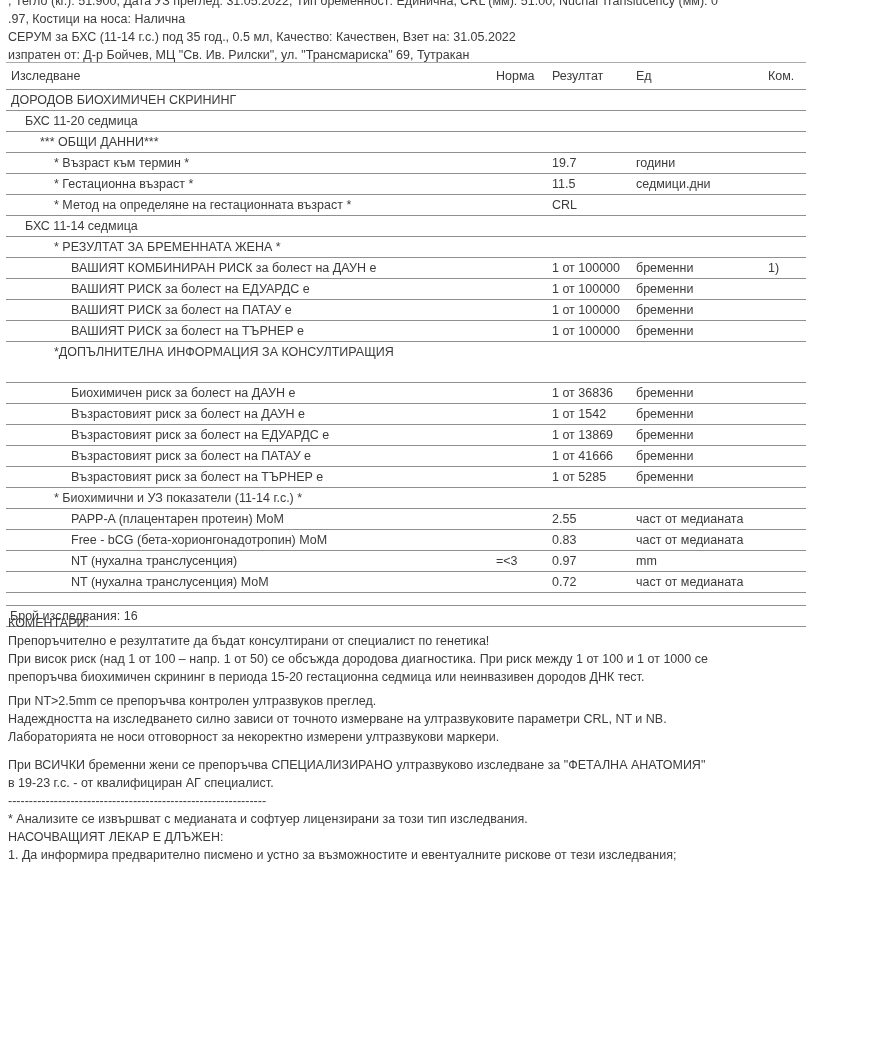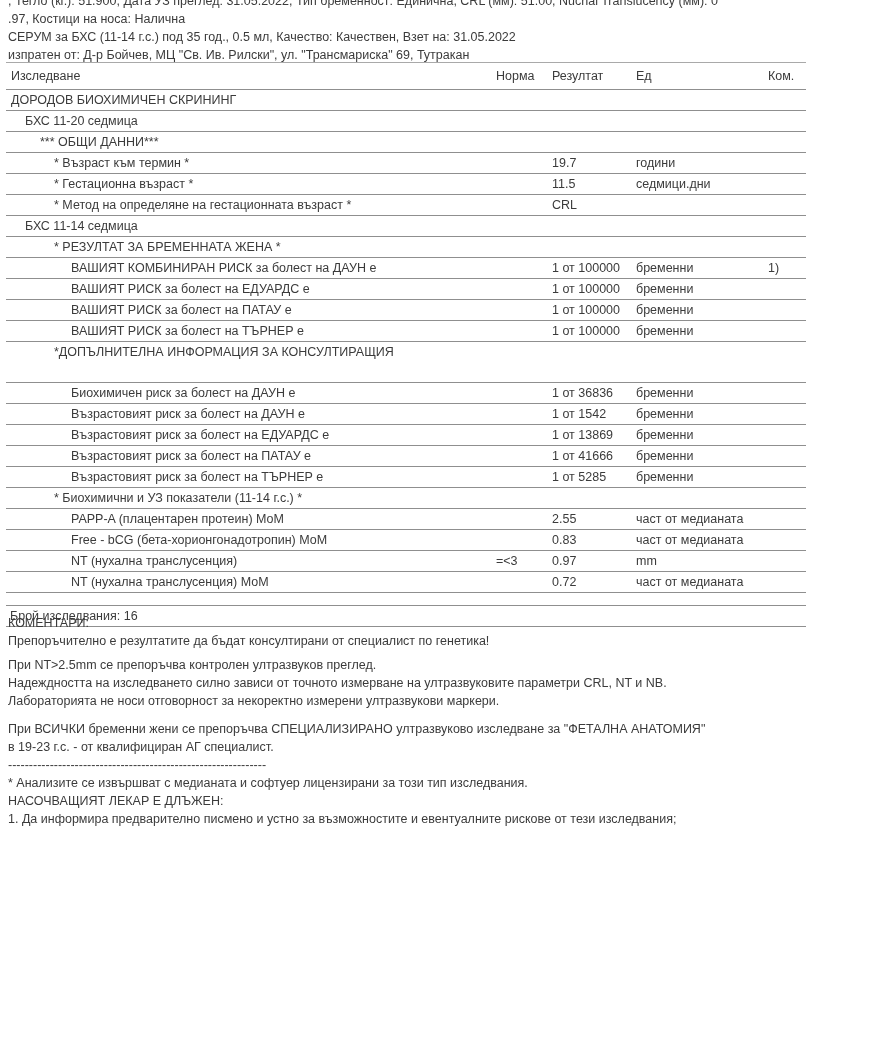--- a/index.html
+++ b/index.html
@@ -237,20 +237,22 @@
   </div>
       </div>
     <div id="summary-row">
       <span class="cell">Брой изследвания: 16</span>
     </div>
   </div>
 
   <div id="comments-section">
       <div class="comment-par">КОМЕНТАРИ:</div>
       <div class="comment-par">Препоръчително е резултатите да бъдат консултирани от специалист по генетика!</div>
+      <div class="comment-par">При висок риск (над 1 от 100 – напр. 1 от 50) се обсъжда дородова диагностика. При риск между 1 от 100  и 1 от 1000 се
+препоръчва биохимичен скрининг в периода 15-20 гестационна седмица или неинвазивен дородов ДНК тест.</div>
       <div class="comment-par" style="margin-top: 6px;">При NT&gt;2.5mm се препоръчва контролен ултразвуков преглед.</div>
       <div class="comment-par">Надеждността на изследването силно зависи от точното измерване на ултразвуковите параметри CRL, NT и NB.</div>
       <div class="comment-par">Лабораторията не носи отговорност за некоректно измерени ултразвукови маркери.</div>
       <div class="comment-par" style="margin-top: 10px;">При ВСИЧКИ бременни жени се препоръчва СПЕЦИАЛИЗИРАНО ултразвуково изследване за "ФЕТАЛНА АНАТОМИЯ"
 в 19-23 г.с. - от квалифициран АГ специалист.</div>
       <div class="comment-par">--------------------------------------------------------------</div>
       <div class="comment-par">* Анализите се извършват с медианата и софтуер лицензирани за този тип изследвания.</div>
       <div class="comment-par">НАСОЧВАЩИЯТ ЛЕКАР Е ДЛЪЖЕН:</div>
       <div class="comment-par">1. Да информира предварително писмено и устно за възможностите и евентуалните рискове от тези изследвания;</div>
     </div>

